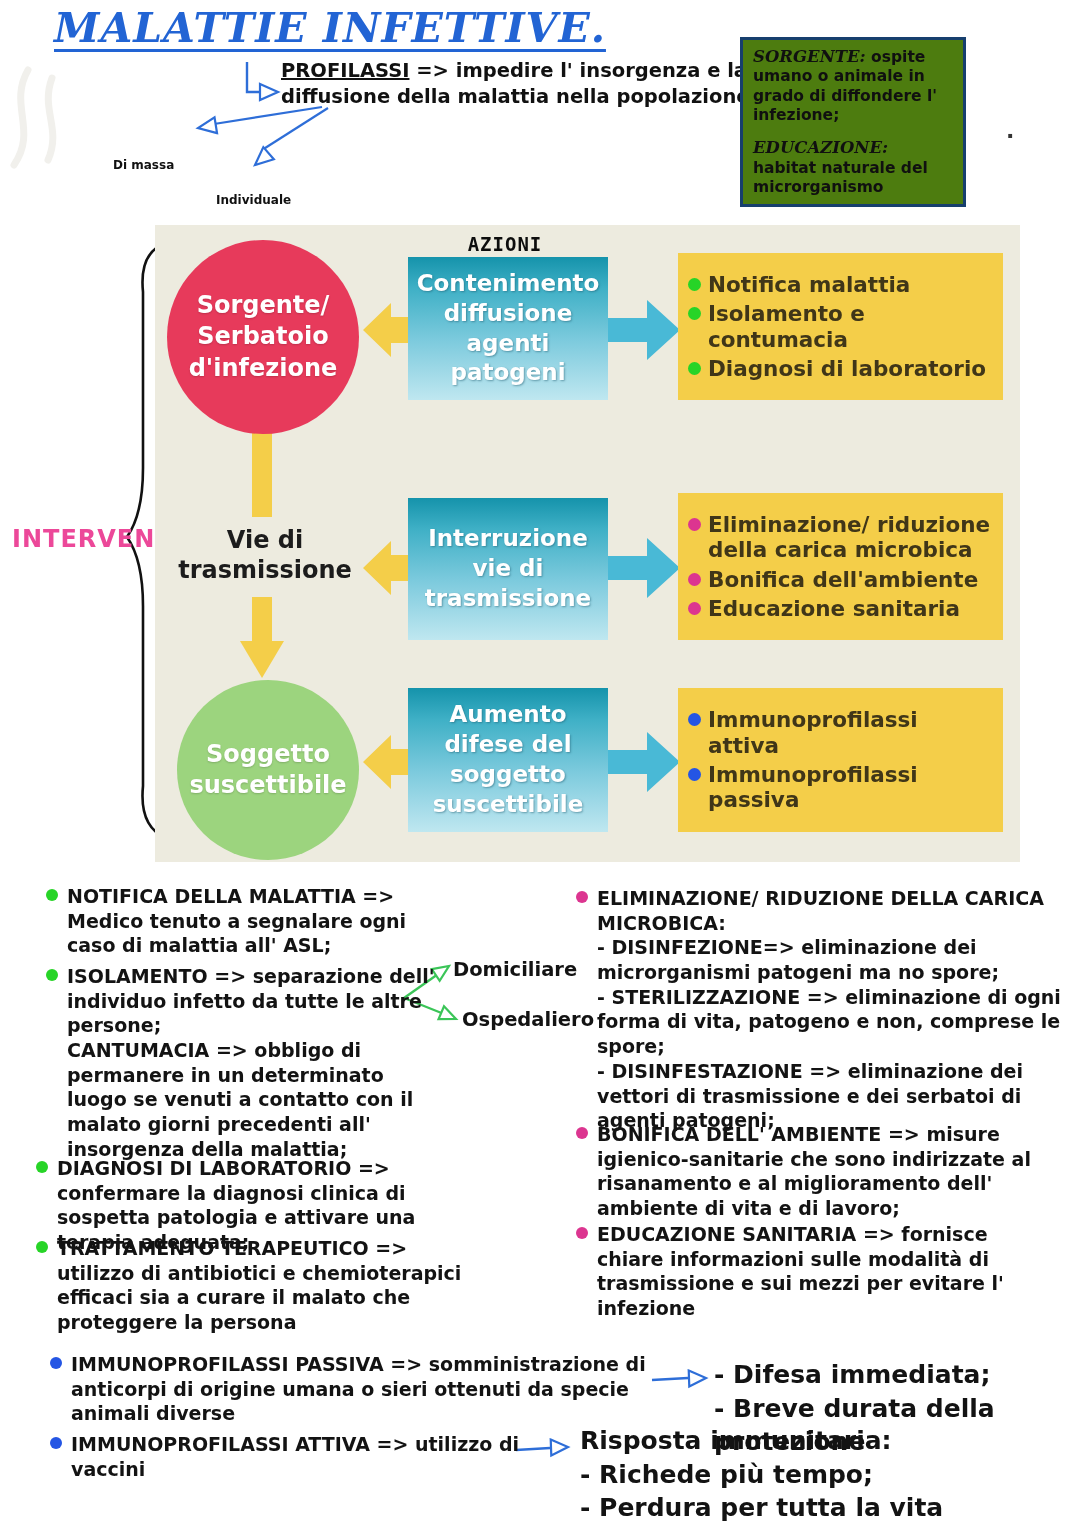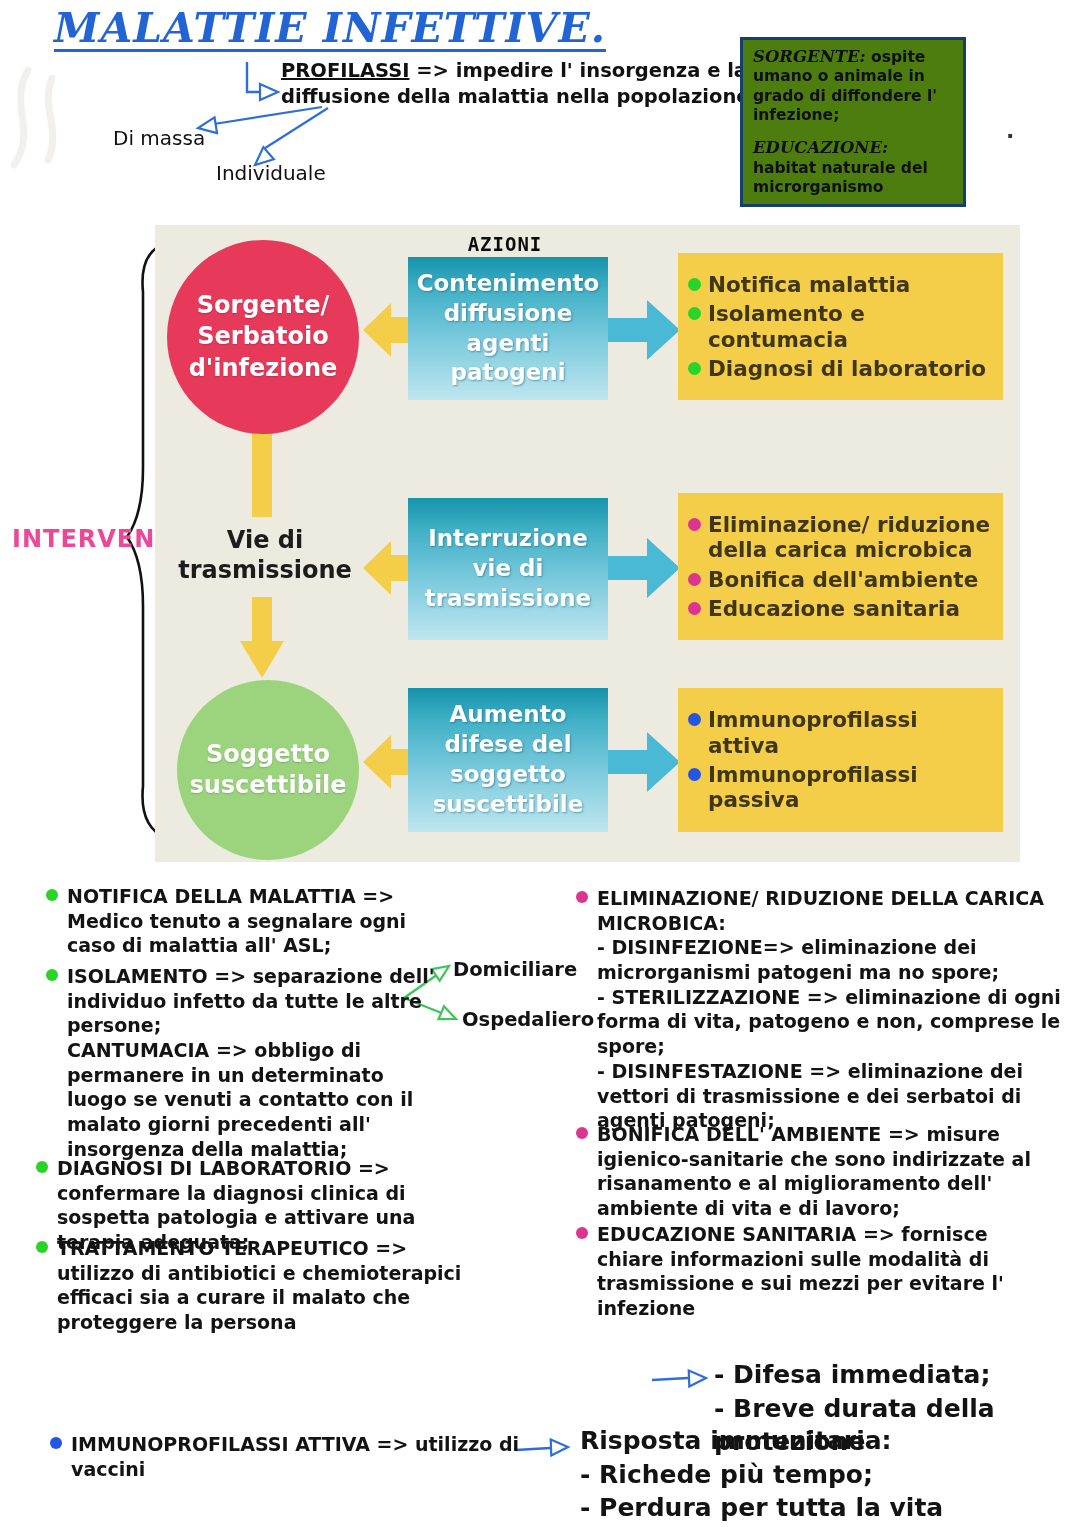--- a/index.html
+++ b/index.html
@@ -6,21 +6,21 @@
   .page{position:relative;width:1080px;height:1527px;background:#ffffff;
         font-family:"DejaVu Sans",sans-serif;color:#151515;overflow:hidden;}
 
   
   .title{position:absolute;left:54px;top:4px;
          font-family:"DejaVu Serif",serif;font-style:italic;font-weight:bold;
          font-size:41px;letter-spacing:1px;color:#2264d4;
          text-decoration:underline;text-decoration-thickness:3px;text-underline-offset:7px;}
   .prof{position:absolute;left:281px;top:58px;font-size:19.5px;font-weight:600;line-height:1.32;color:#111;}
   .prof .term{font-weight:800;text-decoration:underline;text-decoration-thickness:2px;}
-  .branch{position:absolute;font-size:20px;font-weight:400;color:#111;}
+  .branch{position:absolute;font-size:12px;font-weight:700;color:#111;margin-top:32px;}
   #di-massa{left:113px;top:126px;}
   #individuale{left:216px;top:161px;}
   .srcbox{position:absolute;left:740px;top:37px;width:226px;box-sizing:border-box;
           background:#4d7c0f;border:3px solid #173f6e;padding:7px 10px;
           font-size:15.5px;font-weight:700;line-height:1.24;color:#101010;}
   .srcbox .para{margin:0 0 13px 0;}
   .srcbox .para:last-child{margin:0;}
   .srcbox .cursive{font-family:"DejaVu Serif",serif;font-style:italic;font-weight:bold;font-size:16.5px;}
   .stray-dot{position:absolute;left:1006px;top:118px;font-size:22px;font-weight:bold;color:#333;}
 
@@ -254,20 +254,24 @@
   <div class="note" id="note-bonifica">
     <span class="ndot dot-magenta"></span>
     <div><span class="term">BONIFICA DELL' AMBIENTE =&gt;</span> <span>misure igienico-sanitarie che sono indirizzate al risanamento e al miglioramento dell' ambiente di vita e di lavoro;</span></div>
   </div>
 
   <div class="note" id="note-educazione">
     <span class="ndot dot-magenta"></span>
     <div><span class="term">EDUCAZIONE SANITARIA =&gt;</span> <span>fornisce chiare informazioni sulle modalità di trasmissione e sui mezzi per evitare l' infezione</span></div>
   </div>
 
+  <div class="note" id="note-passiva">
+    <span class="ndot dot-blue"></span>
+    <div><span class="term">IMMUNOPROFILASSI PASSIVA =&gt;</span> <span>somministrazione di anticorpi di origine umana o sieri ottenuti da specie animali diverse</span></div>
+  </div>
 
   <div class="fx" id="effects-passiva">
     <div>- Difesa immediata;</div>
     <div>- Breve durata della protezione</div>
   </div>
 
   <div class="note" id="note-attiva">
     <span class="ndot dot-blue"></span>
     <div><span class="term">IMMUNOPROFILASSI ATTIVA =&gt;</span> <span>utilizzo di vaccini</span></div>
   </div>

